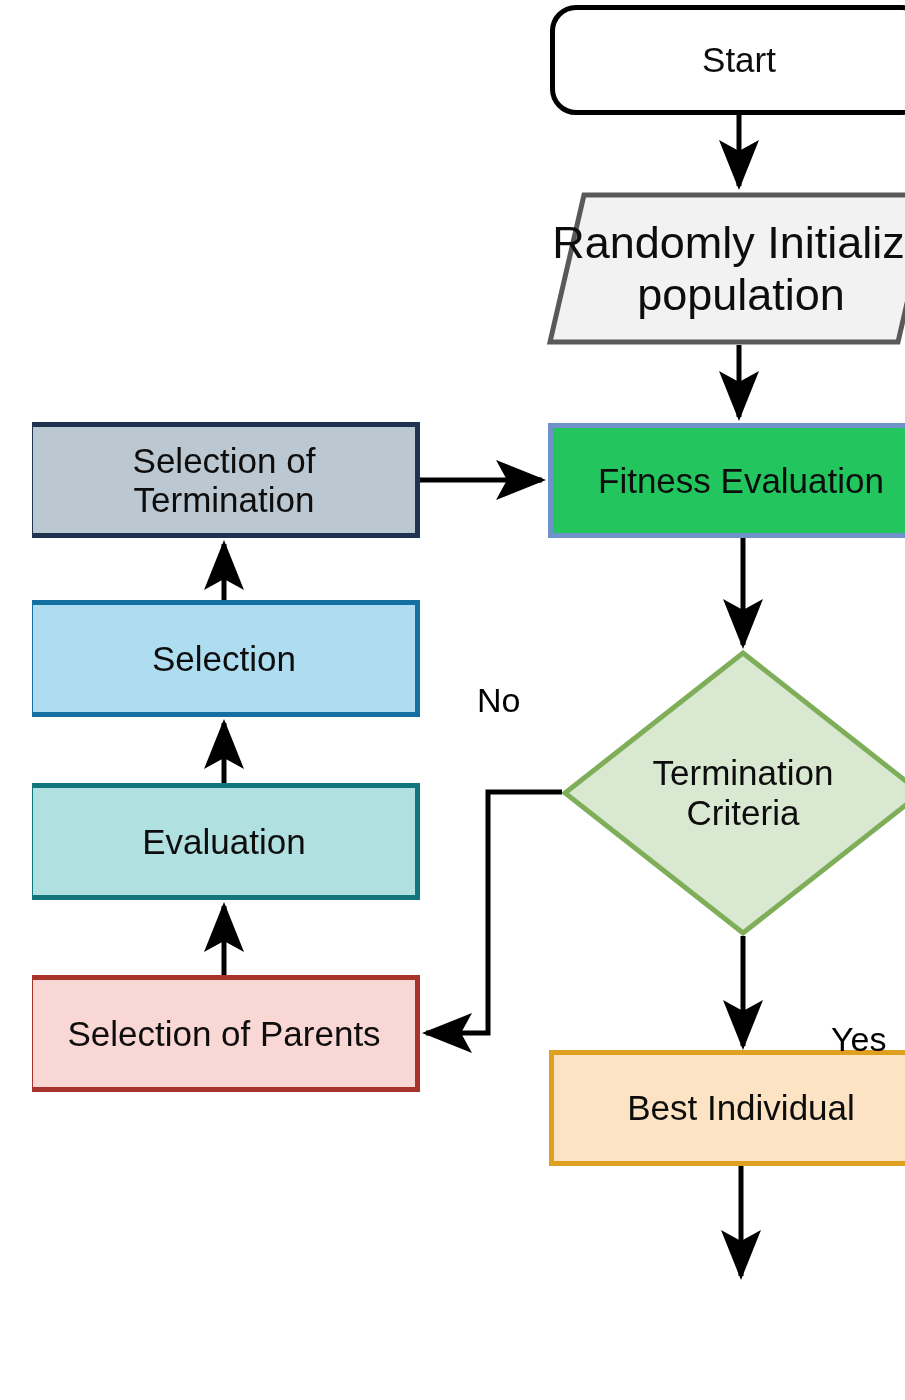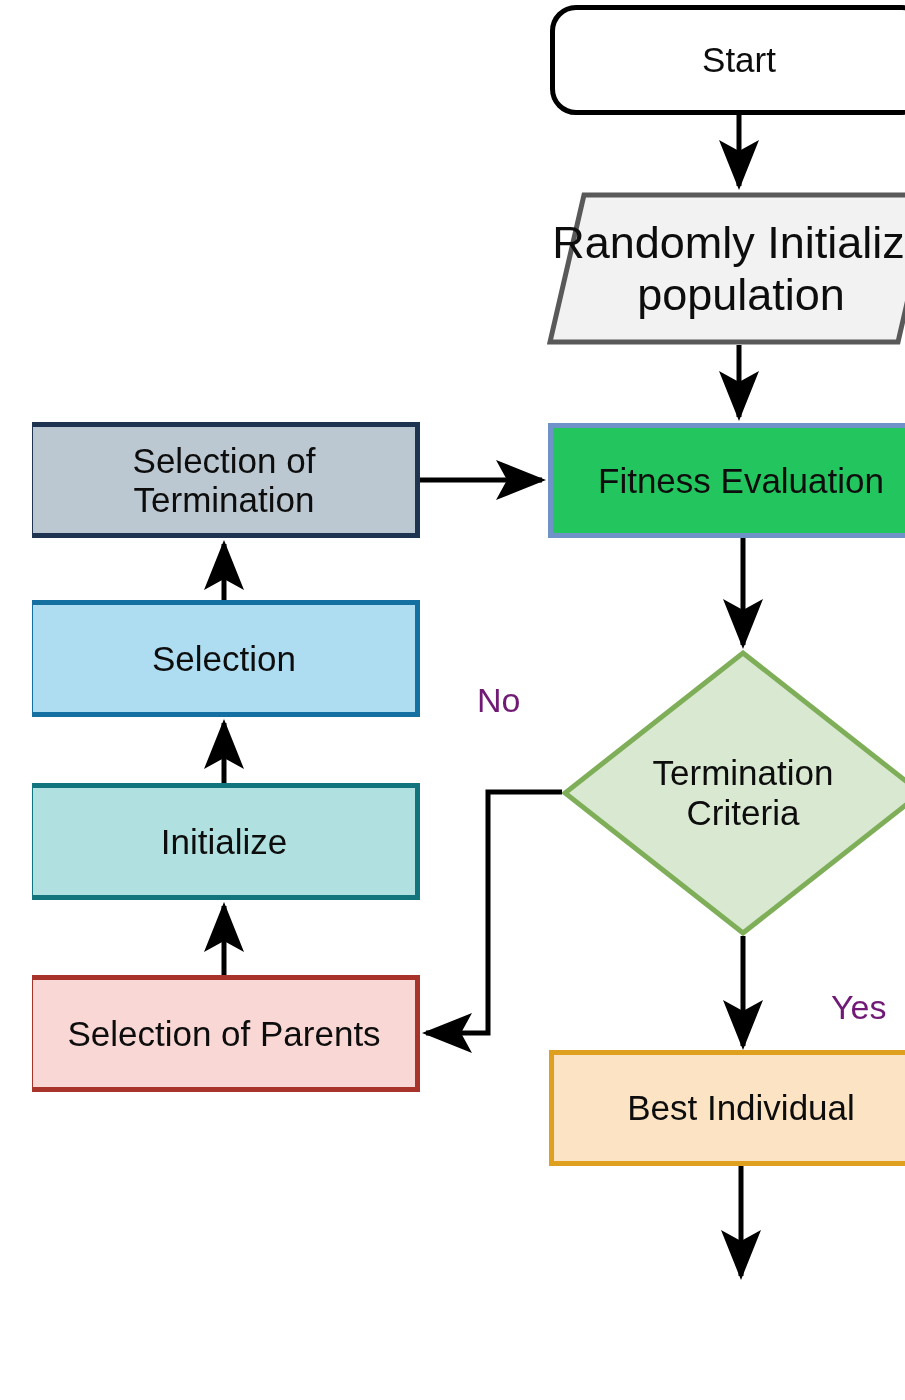--- a/index.html
+++ b/index.html
@@ -81,21 +81,21 @@
     font-size: 35px;
     color: #0d0d0d;
     line-height: 1.15;
     white-space: pre-line;
   }
 
   
   .edge-label {
     position: absolute;
     font-size: 34px;
-    color: #701a75;
+    color: #000000;
     white-space: nowrap;
   }
 
   
   #connectors {
     position: absolute;
     left: 0;
     top: 0;
     width: 905px;
     height: 1400px;
@@ -167,24 +167,24 @@
   <div class="node process" style="left:-4px; top:422px; width:392px; height:116px; background:#bcc8d1; border-color:#1f3450; border-width:5px;">
     <span>Selection of
 Termination</span>
   </div>
 
   <div class="node process" style="left:-4px; top:600px; width:392px; height:117px; background:#aedcf0; border-color:#1470a0; border-width:5px;">
     <span>Selection</span>
   </div>
 
   <div class="node process" style="left:-4px; top:783px; width:392px; height:117px; background:#b0e0df; border-color:#12757d; border-width:5px;">
-    <span>Initialize</span>
+    <span>Evaluation</span>
   </div>
 
   <div class="node process" style="left:-4px; top:975px; width:392px; height:117px; background:#f8d7d4; border-color:#a8332a; border-width:5px;">
     <span>Selection of Parents</span>
   </div>
 
   <div class="edge-label" style="left:445px; top:681px;">No</div>
 
-  <div class="edge-label" style="left:799px; top:988px;">Yes</div>
+  <div class="edge-label" style="left:799px; top:1020px;">Yes</div>
 
 </div>
 
 </body></html>

